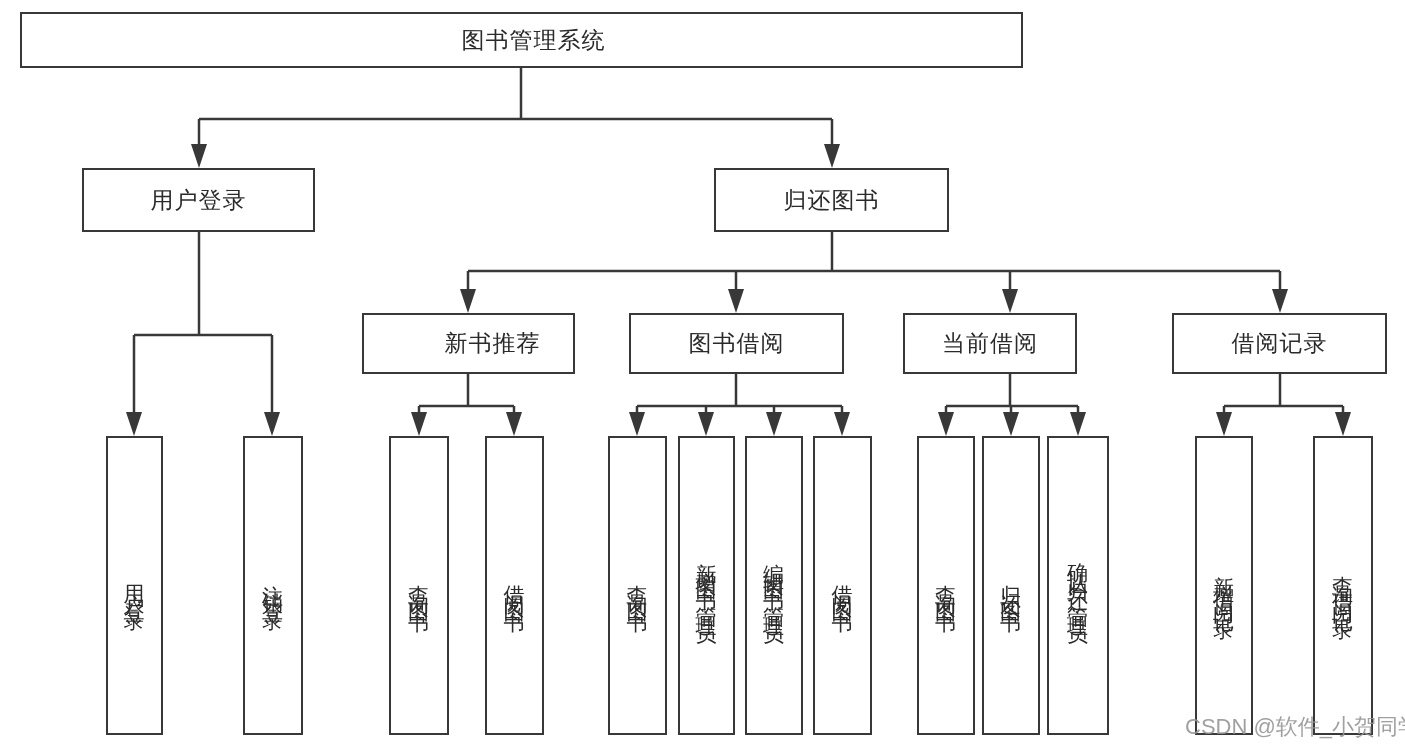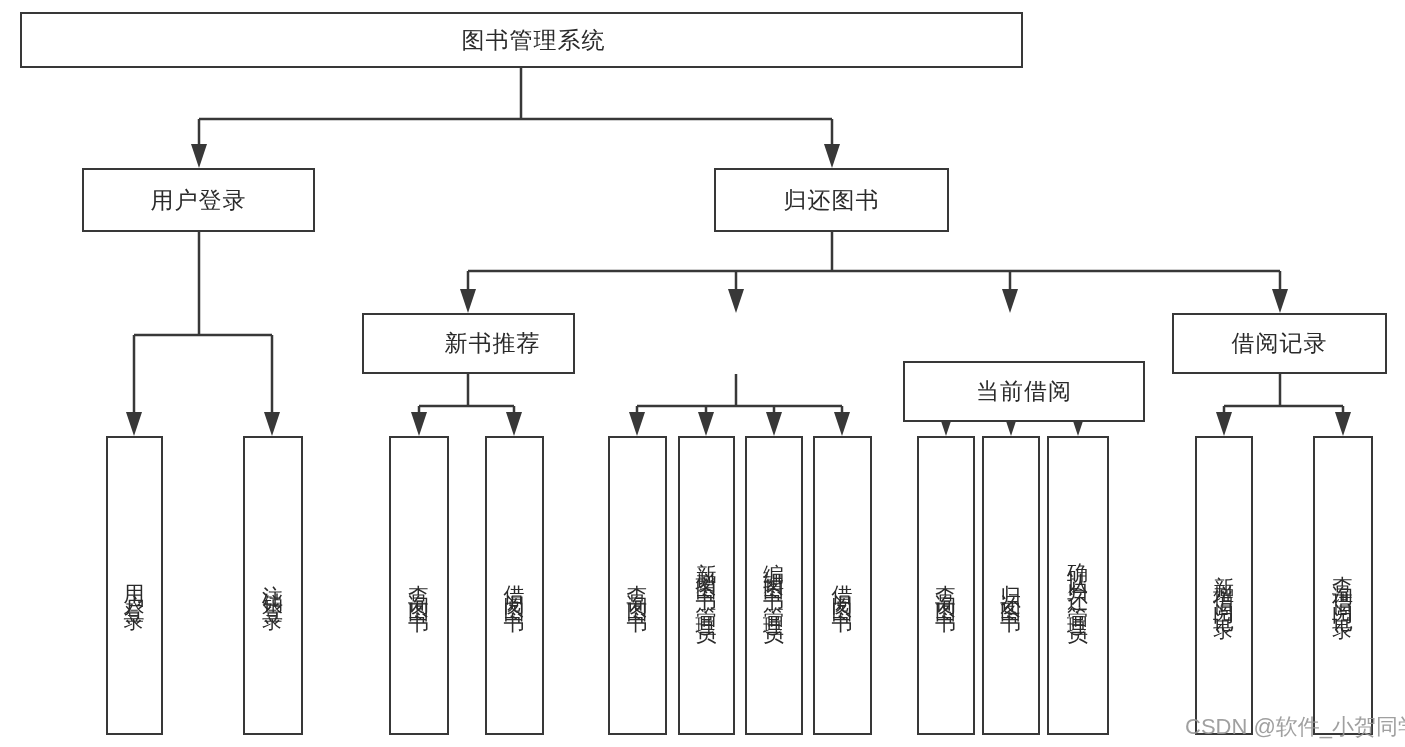--- a/index.html
+++ b/index.html
@@ -16,21 +16,21 @@
   .vtext{
     writing-mode:vertical-rl;text-orientation:mixed;
     font-size:21px;letter-spacing:0.42em;line-height:1.1;white-space:nowrap;
   }
   #connectors{position:absolute;left:0;top:0;z-index:1;}
   #box-root{left:20px;top:12px;width:1003px;height:56px;padding-left:24px;}
   #box-l2-0{left:82px;top:168px;width:233px;height:64px;}
   #box-l2-1{left:714px;top:168px;width:235px;height:64px;}
   #box-l3-0{left:362px;top:313px;width:213px;height:61px;padding-left:48px;}
   #box-l3-1{left:629px;top:313px;width:215px;height:61px;}
-  #box-l3-2{left:903px;top:313px;width:242px;height:61px;margin-top:48px;}
+  #box-l3-2{left:903px;top:313px;width:174px;height:61px;}
   #box-l3-3{left:1172px;top:313px;width:215px;height:61px;}
   #leaf-0{left:106px;top:436px;width:57px;height:299px;}
   #leaf-1{left:243px;top:436px;width:60px;height:299px;}
   #leaf-2{left:389px;top:436px;width:60px;height:299px;}
   #leaf-3{left:485px;top:436px;width:59px;height:299px;}
   #leaf-4{left:608px;top:436px;width:59px;height:299px;}
   #leaf-5{left:678px;top:436px;width:57px;height:299px;}
   #leaf-6{left:745px;top:436px;width:58px;height:299px;}
   #leaf-7{left:813px;top:436px;width:59px;height:299px;}
   #leaf-8{left:917px;top:436px;width:58px;height:299px;}
@@ -88,20 +88,23 @@
   <div class="box" id="box-l2-0">
     <span class="hlabel">用户登录</span>
   </div>
   <div class="box" id="box-l2-1">
     <span class="hlabel">归还图书</span>
   </div>
 
   <div class="box" id="box-l3-0">
     <span class="hlabel">新书推荐</span>
   </div>
+  <div class="box" id="box-l3-1">
+    <span class="hlabel">图书借阅</span>
+  </div>
   <div class="box" id="box-l3-2">
     <span class="hlabel">当前借阅</span>
   </div>
   <div class="box" id="box-l3-3">
     <span class="hlabel">借阅记录</span>
   </div>
 
   <div class="box" id="leaf-0">
     <span class="vtext">用户登录</span>
   </div>

